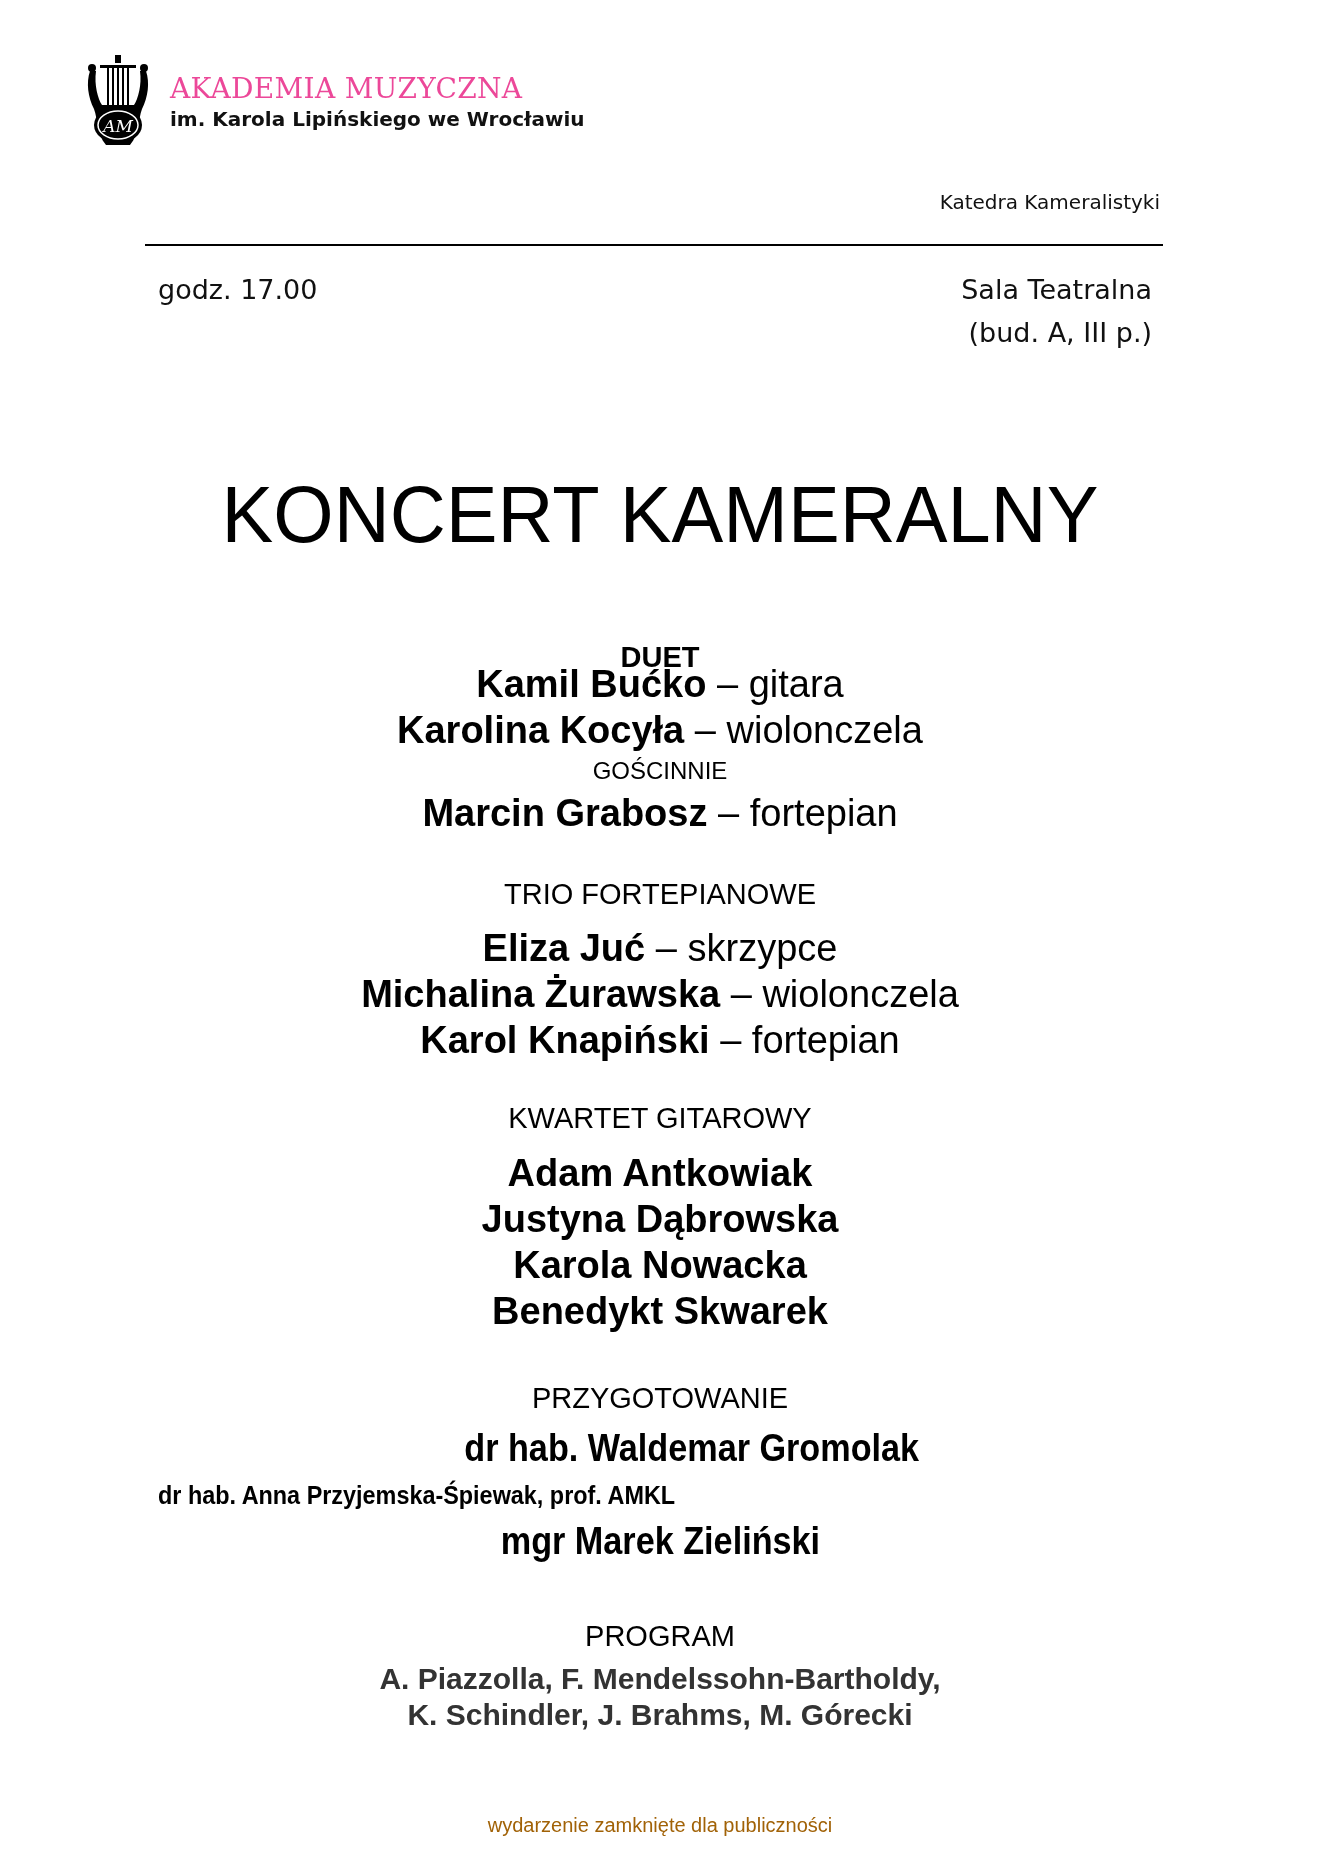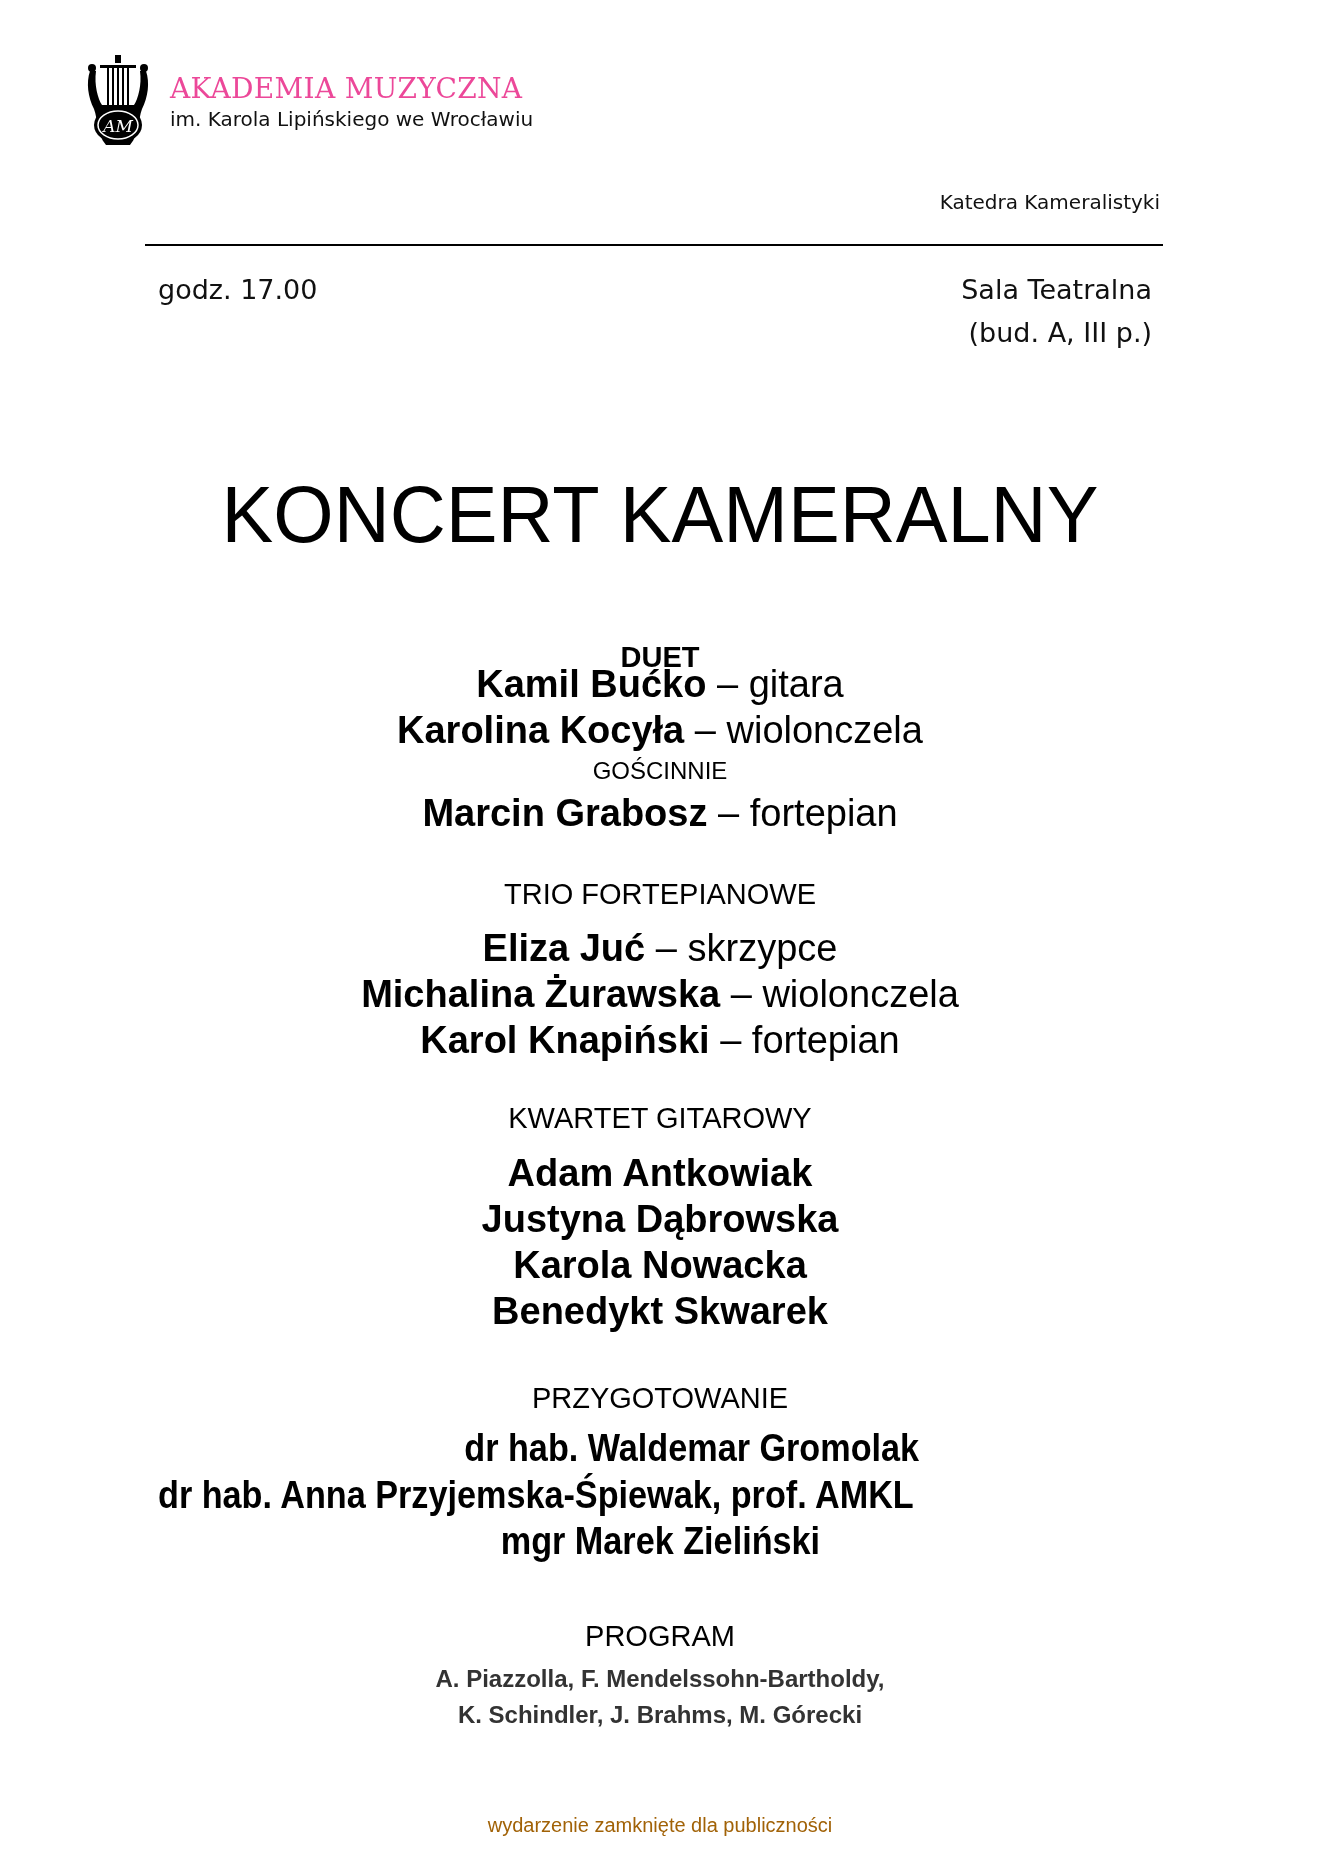--- a/index.html
+++ b/index.html
@@ -1,34 +1,34 @@
 <!DOCTYPE html>
 <html><head>
 <meta charset="utf-8">
 <style>
   html, body { margin: 0; padding: 0; background: #ffffff; }
   body { width: 1320px; height: 1866px; position: relative; overflow: hidden; color: #000; }
   .abs { position: absolute; white-space: nowrap; }
   .logo { left: 84px; top: 53px; width: 68px; height: 100px; }
   .inst-name { left: 170px; top: 72px; font-family: "DejaVu Serif", serif; font-size: 28px; letter-spacing: 0.3px; color: #ec4899; }
-  .inst-sub { left: 170px; top: 107px; font-family: "DejaVu Sans", sans-serif; font-size: 20px; color: #111; }
+  .inst-sub { left: 170px; top: 107px; font-family: "DejaVu Sans", sans-serif; font-size: 20px; color: #111; font-weight: bold; }
   .dept { right: 160px; top: 190px; font-family: "DejaVu Sans", sans-serif; font-size: 20px; color: #111; }
   .rule { left: 145px; top: 244px; width: 1018px; height: 0; border-top: 2px solid #000; }
   .date { left: 158px; top: 268px; font-family: "DejaVu Sans", sans-serif; font-size: 27px; line-height: 43px; color: #111; }
   .venue { right: 168px; top: 268px; font-family: "DejaVu Sans", sans-serif; font-size: 27px; line-height: 43px; color: #111; text-align: right; }
   .title { left: 0; width: 1320px; top: 470px; text-align: center; font-family: "Liberation Sans", sans-serif; font-size: 80px; line-height: 90px; font-weight: normal; transform: scaleX(0.97); }
   .center { left: 0; width: 1320px; text-align: center; font-family: "Liberation Sans", sans-serif; }
   .label { font-size: 29px; line-height: 34px; }
   .label-sm { font-size: 24px; line-height: 28px; }
   .name-line { font-size: 38px; line-height: 46px; }
   .name-line b { font-weight: bold; }
   .cond { display: inline-block; transform: scaleX(0.9); transform-origin: center; }
-  .prog { font-size: 24px; line-height: 36px; font-weight: bold; color: #333; }
+  .prog { font-size: 30px; line-height: 36px; font-weight: bold; color: #333; }
   .red { color: #a16207; font-size: 20px; line-height: 34px; }
-  .left-line { font-family: "Liberation Sans", sans-serif; font-size: 38px; line-height: 46px; font-weight: bold; }
+  .left-line { font-family: "Liberation Sans", sans-serif; font-size: 26px; line-height: 46px; font-weight: bold; }
 </style>
 </head>
 <body>
 
 <div class="abs logo">
   <svg width="68" height="100" viewBox="0 0 68 100">
     <path d="M6 18 C2 30, 4 44, 10 56 C14 66, 12 80, 22 92 L46 92 C56 80, 54 66, 58 56 C64 44, 66 30, 62 18 L56 18 C58 32, 54 46, 50 52 L18 52 C14 46, 10 32, 12 18 Z" fill="#000"></path>
     <ellipse cx="34" cy="72" rx="24" ry="18" fill="#000"></ellipse>
     <ellipse cx="34" cy="72" rx="20" ry="14" fill="none" stroke="#fff" stroke-width="1.5"></ellipse>
     <text x="34" y="79" text-anchor="middle" font-family="DejaVu Serif, serif" font-size="17" font-style="italic" fill="#fff">AM</text>

